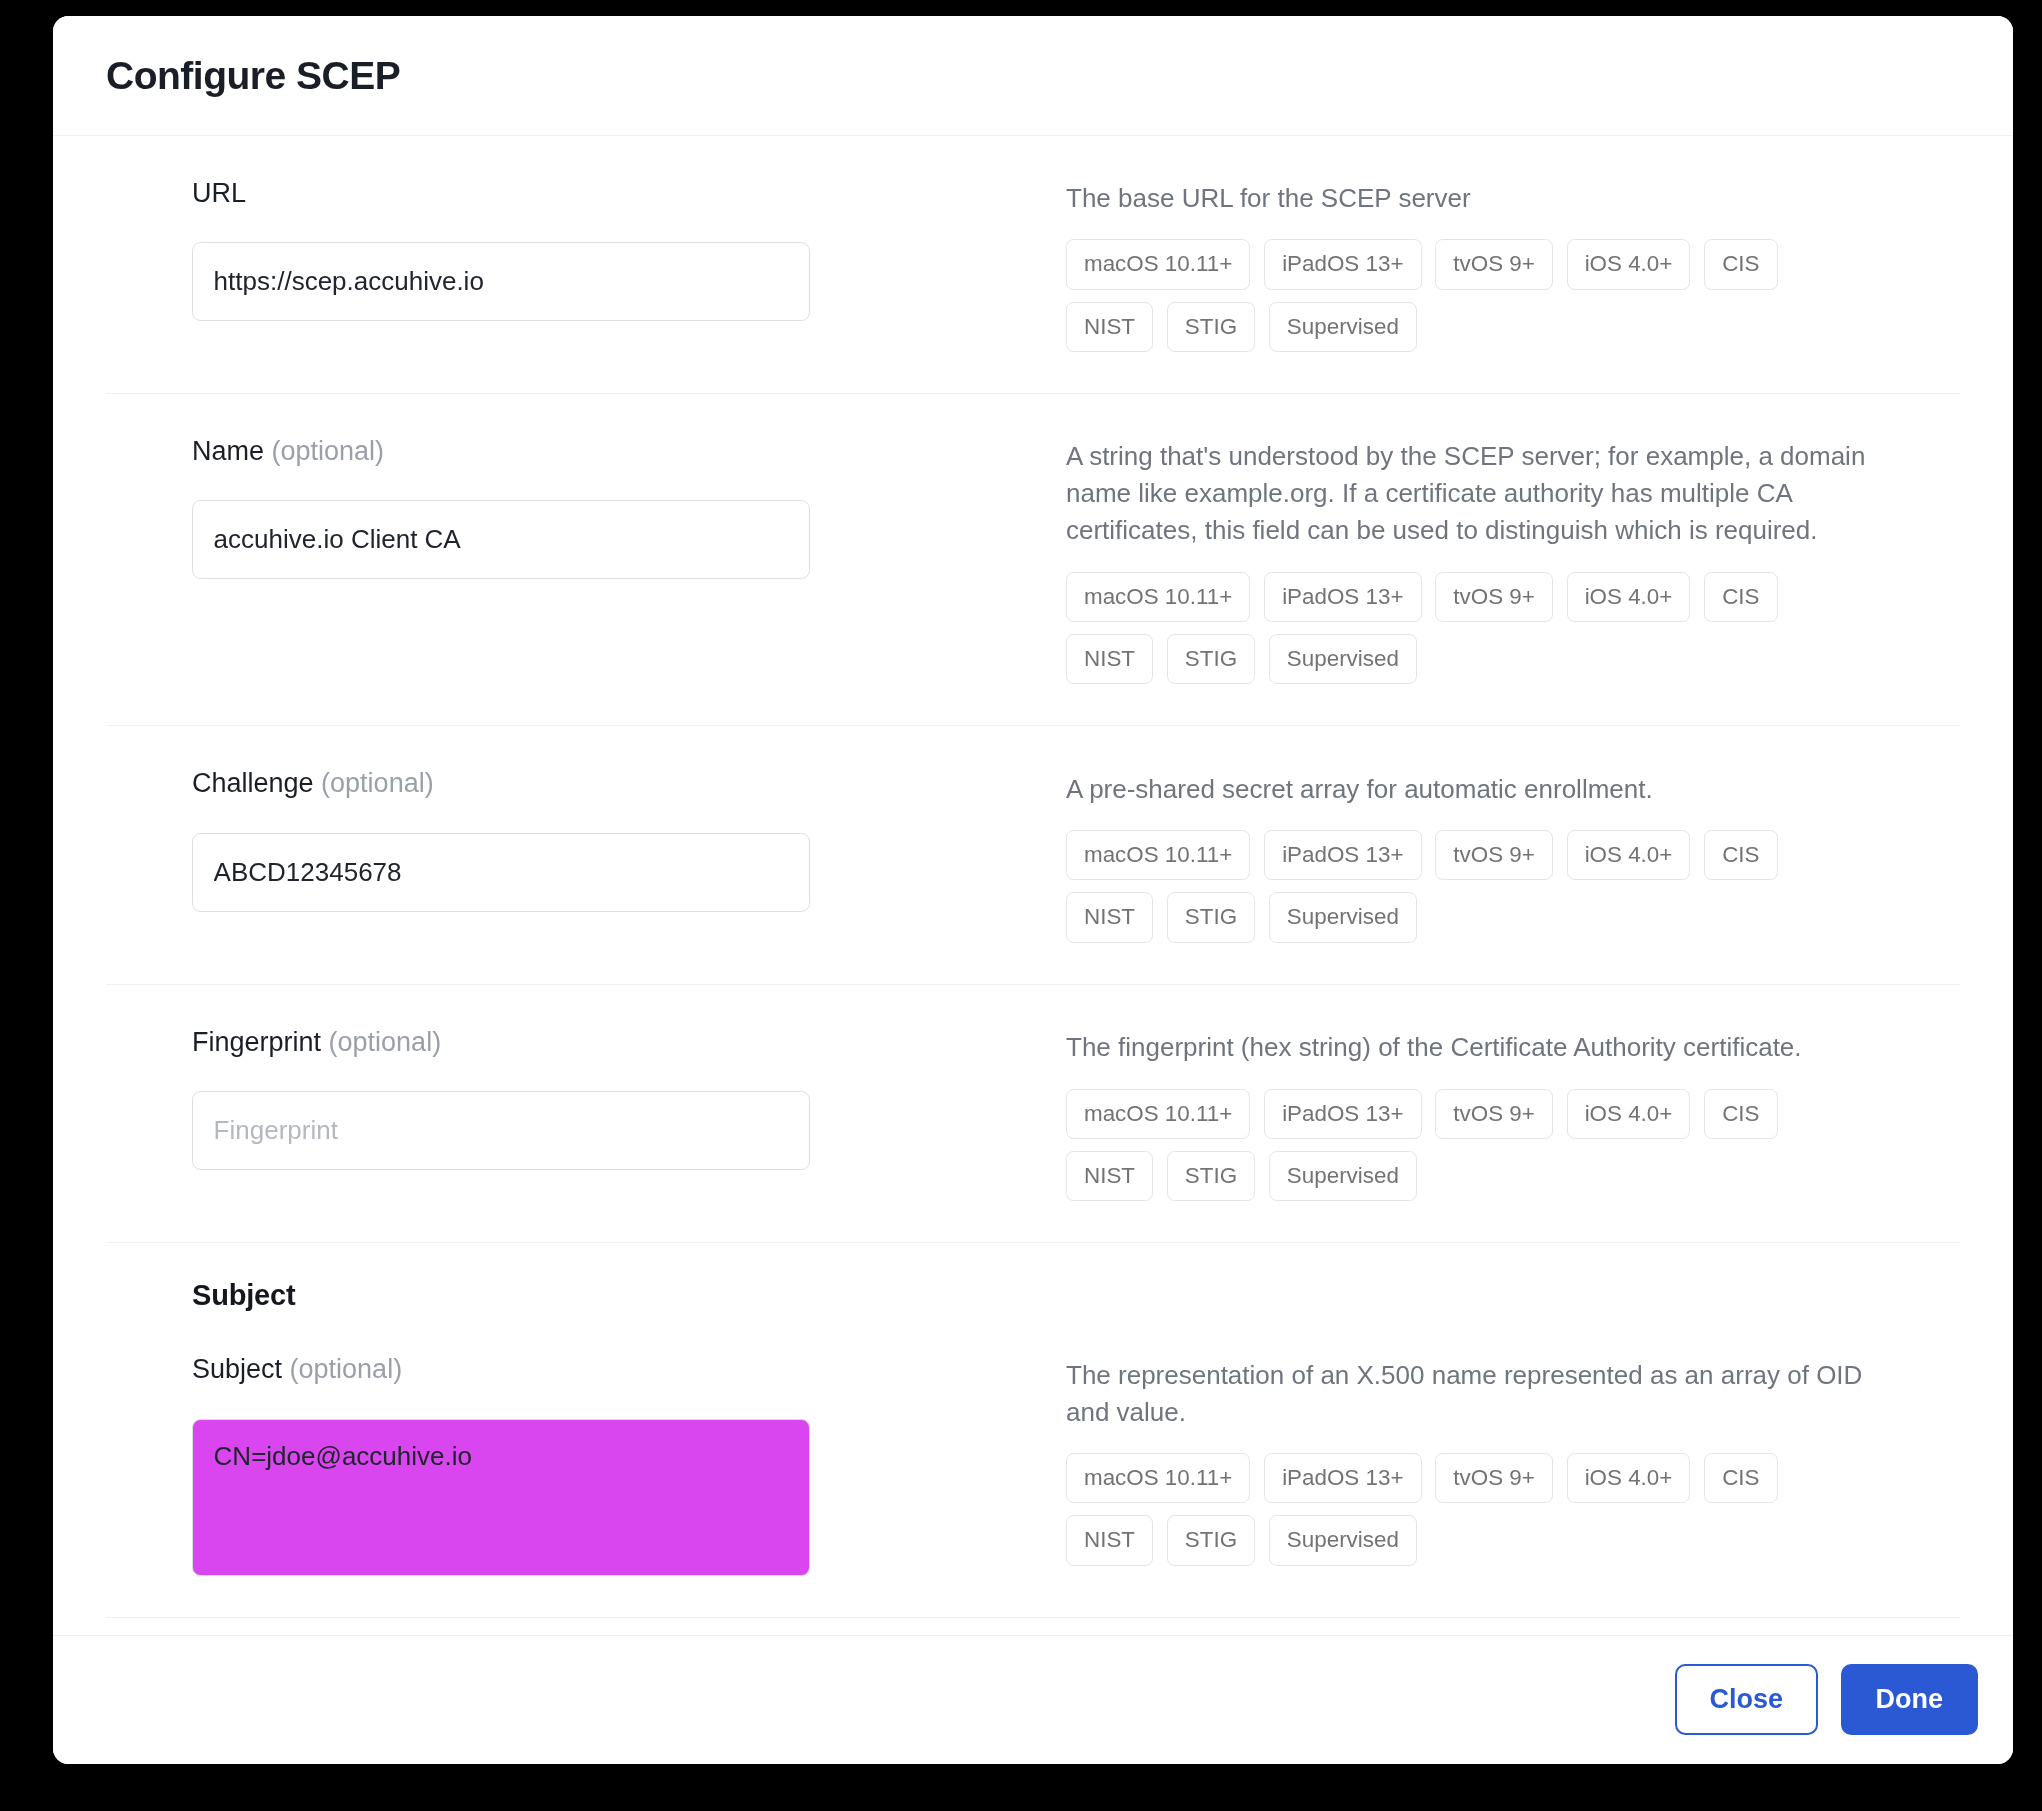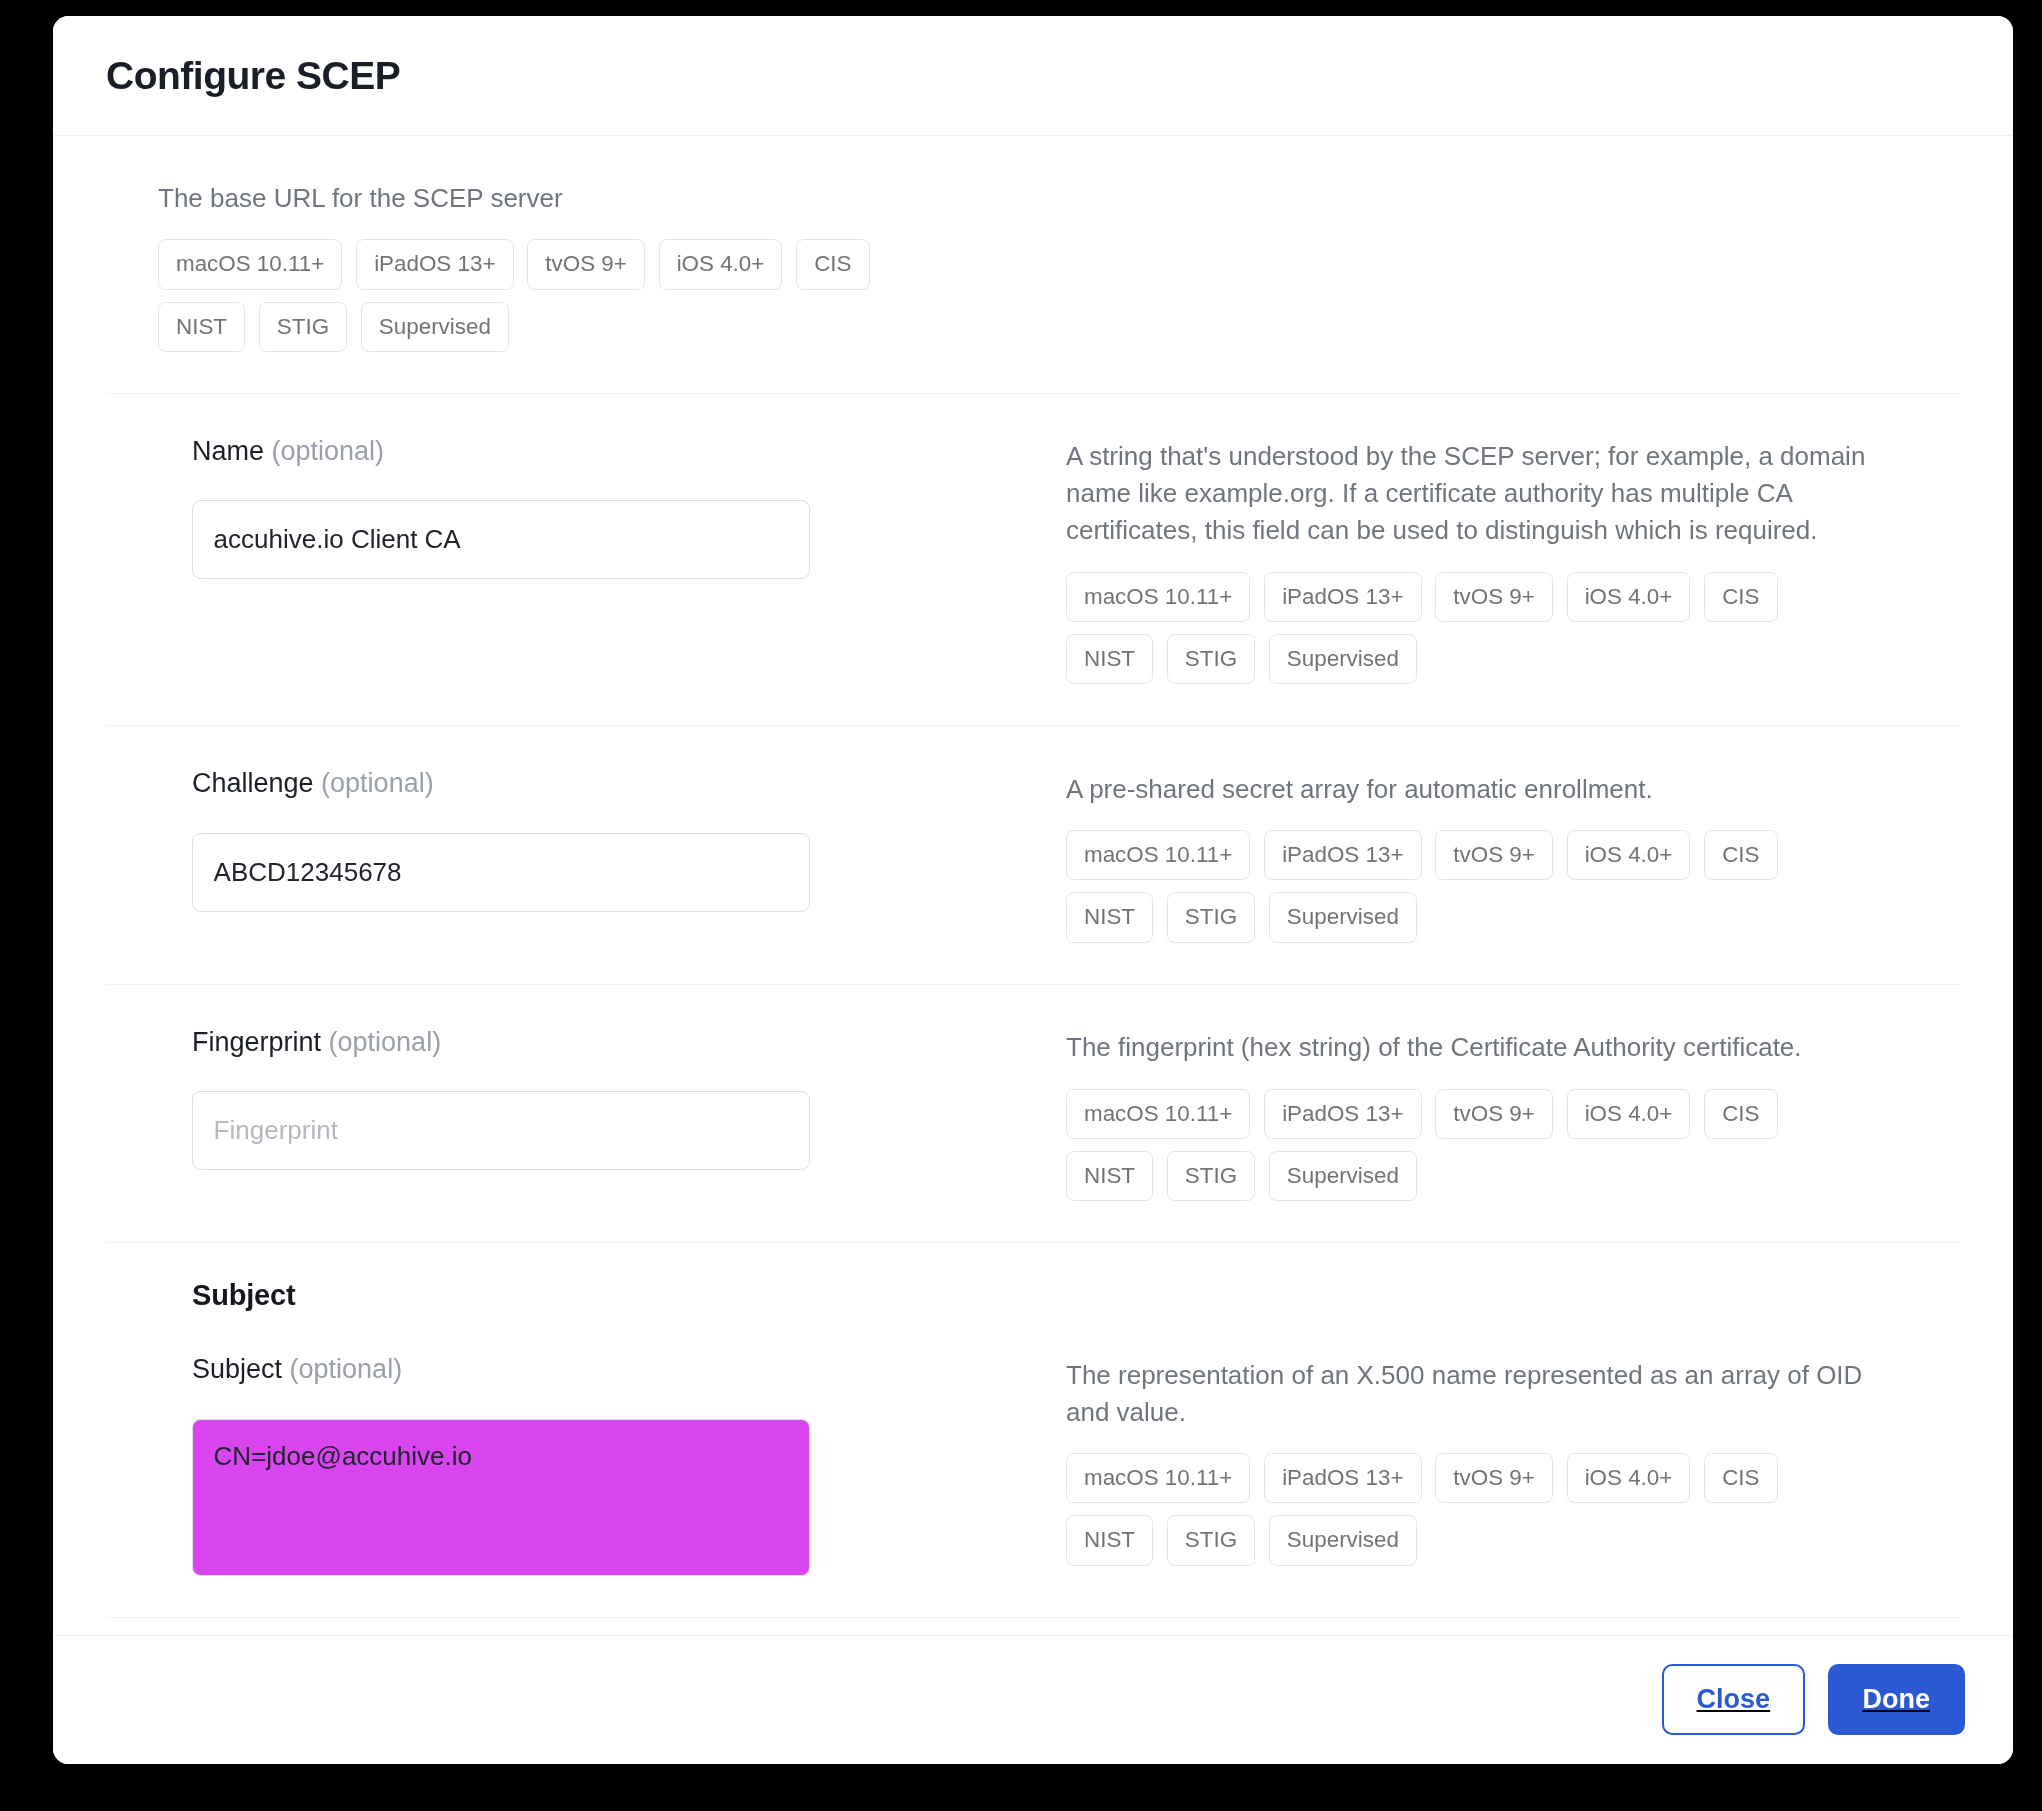--- a/index.html
+++ b/index.html
@@ -175,23 +175,22 @@
 
   
   .dialog-footer {
     flex: 0 0 auto;
     height: 129px;
     border-top: 1.7px solid #eeeef1;
     background: #ffffff;
     display: flex;
     align-items: center;
     justify-content: flex-end;
-    padding: 0 48px;
+    padding: 0 35px;
     gap: 22.4px;
-    text-decoration: underline;
   }
   .btn {
     font-family: "Liberation Sans", sans-serif;
     font-size: 27px;
     font-weight: 700;
     border-radius: 10.3px;
     padding: 0 33px;
     height: 71px;
     cursor: pointer;
     line-height: 1;
@@ -218,20 +217,24 @@
 
   <div class="dialog">
 
     <div class="dialog-header">
       <div class="dialog-title">Configure SCEP</div>
     </div>
 
     <div class="dialog-body" id="body-root">
 
     <div class="field-row">
+          <div class="field-left">
+            <div class="field-label">URL</div>
+            <input type="text" class="text-input" placeholder="URL" value="https://scep.accuhive.io" style="">
+          </div>
           <div class="field-right">
             <p class="field-desc">The base URL for the SCEP server</p>
             <div class="badges">
               <span class="badge">macOS 10.11+</span>
               <span class="badge">iPadOS 13+</span>
               <span class="badge">tvOS 9+</span>
               <span class="badge">iOS 4.0+</span>
               <span class="badge">CIS</span>
               <span class="badge">NIST</span>
               <span class="badge">STIG</span>

